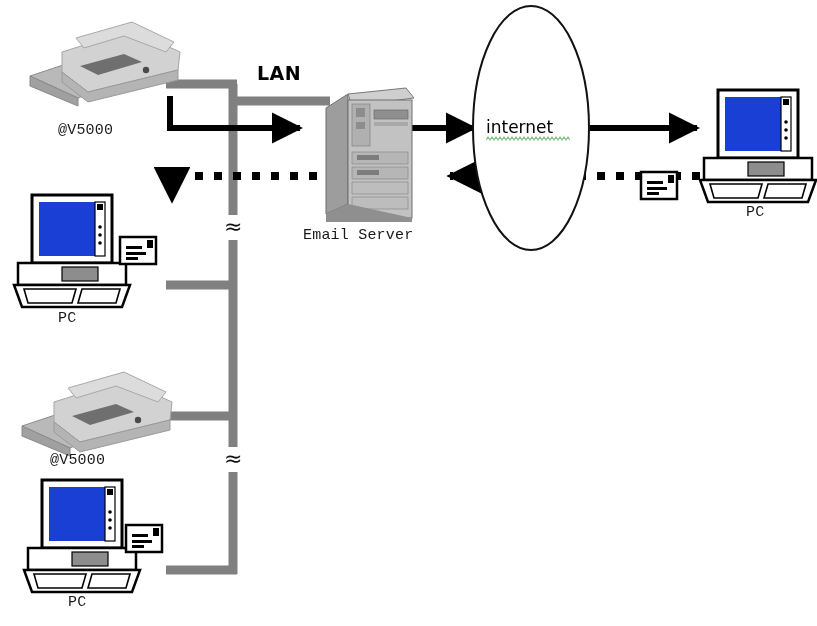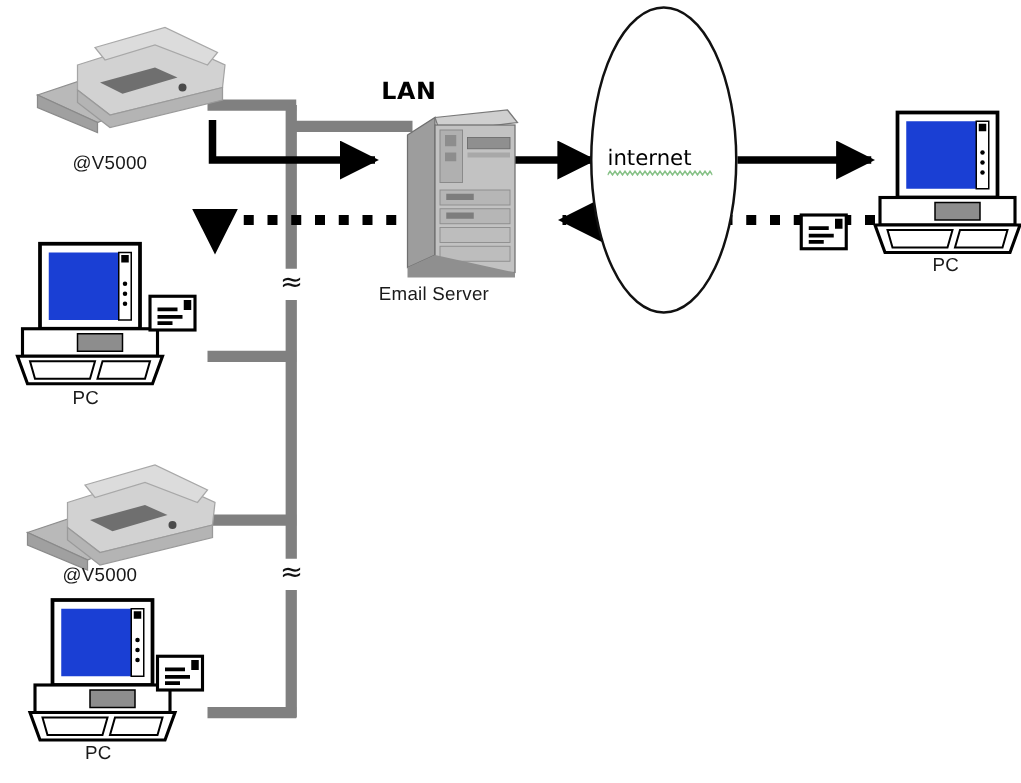--- a/index.html
+++ b/index.html
@@ -20,35 +20,34 @@
   }
   #diagram-svg {
     position: absolute;
     left: 0;
     top: 0;
     width: 817px;
     height: 626px;
   }
   .node-label {
     position: absolute;
-    font-family: Liberation Sans, sans-serif;
+    font-family: Liberation Mono, monospace;
     font-size: 15px;
     color: #1a1a1a;
     white-space: nowrap;
     letter-spacing: 0.2px;
   }
   .lan-label {
     position: absolute;
     font-family: "DejaVu Sans", sans-serif;
     font-weight: bold;
     font-size: 19px;
     color: #000000;
     letter-spacing: 0.5px;
     white-space: nowrap;
-    margin-left: 48px;
   }
   .internet-label {
     position: absolute;
     font-family: "DejaVu Sans", sans-serif;
     font-weight: normal;
     font-size: 17px;
     color: #000000;
     white-space: nowrap;
   }
   .squiggle {

